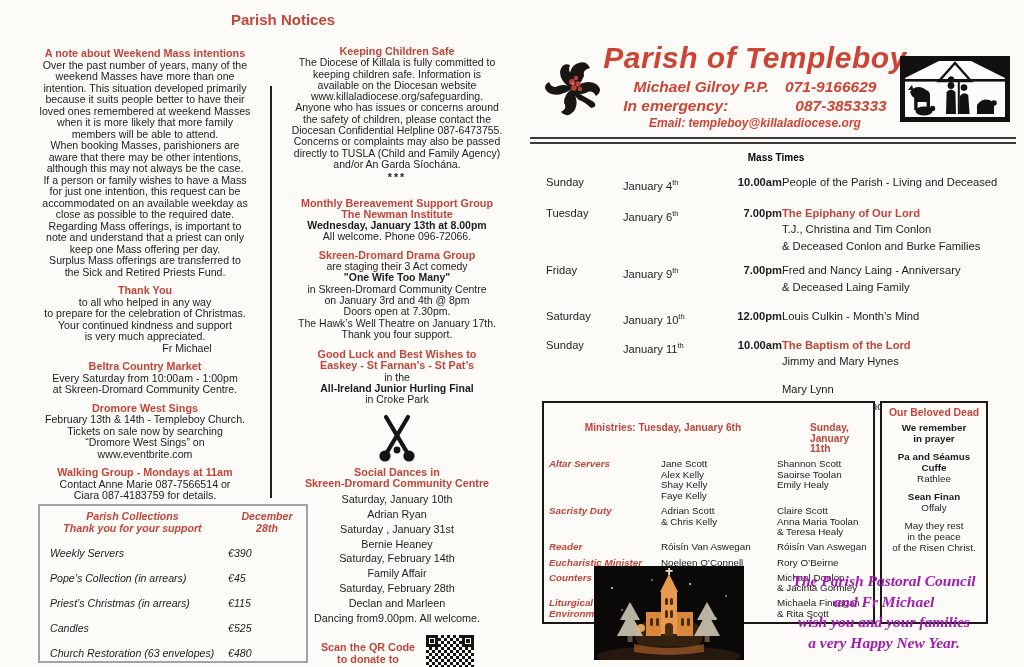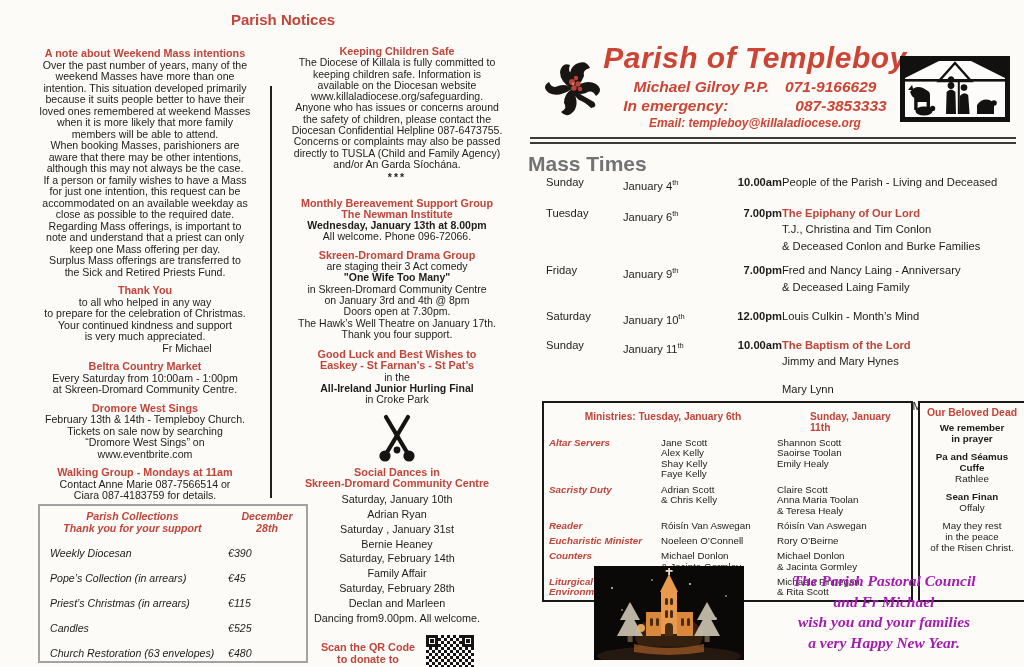--- a/index.html
+++ b/index.html
@@ -42,34 +42,34 @@
   .rp{position:absolute;left:528px;top:0;width:496px;height:667px;}
   .rp-title{position:absolute;left:72px;top:41px;width:310px;text-align:center;
     font-size:30px;font-weight:bold;font-style:italic;color:#ce4434;letter-spacing:.5px;}
   .rp-line{position:absolute;left:72px;width:310px;display:flex;justify-content:center;gap:16px;
     font-weight:bold;font-style:italic;color:#ce4434;font-size:15.5px;}
   .rp-line.em{gap:67px;}
   .rp-email{position:absolute;left:72px;top:116px;width:310px;text-align:center;
     font-weight:bold;font-style:italic;color:#ce4434;font-size:12px;}
   .hrule{position:absolute;left:2px;right:8px;top:137px;height:3px;
     border-top:2px solid #3c3a38;border-bottom:2px solid #3c3a38;}
-  .mt-head{position:absolute;left:0;right:0;top:152px;text-align:left;
-    font-size:21px;font-weight:bold;color:#737373;}
+  .mt-head{position:absolute;left:0;right:0;top:152px;text-align:center;
+    font-size:10px;font-weight:bold;color:#000000;}
   .mt-rows{position:absolute;left:0;right:2px;top:176px;}
   .mt-row{display:grid;grid-template-columns:77px 95px 64px 1fr;padding-left:18px;
     font-size:11.2px;line-height:13px;}
   .mt-row .time{font-weight:bold;text-align:right;}
   .mt-row sup{font-size:7.5px;}
   .mt-desc div{margin-bottom:3.5px;}
   .mt-desc .feast{color:#c2453a;font-weight:bold;}
   .mt-desc .gap{height:8px;}
   .mb14{margin-bottom:14px}.mb8{margin-bottom:8px}.mb13{margin-bottom:13px}.mb12{margin-bottom:12px}
 
   .boxes{position:absolute;left:14px;top:401px;display:flex;gap:5px;align-items:stretch;}
-  .min-box{width:371px;border:2px solid #1a1918;box-sizing:border-box;padding:9px 4px 2px 5px;background:#fcfbf8;}
+  .min-box{width:333px;border:2px solid #1a1918;box-sizing:border-box;padding:20px 4px 2px 5px;background:#fcfbf8;}
   .min-grid{display:grid;grid-template-columns:112px 116px 1fr;row-gap:4.5px;
     font-size:9.8px;line-height:10.6px;}
   .min-h1{grid-column:1/3;text-align:center;font-weight:bold;color:#c2453a;font-size:10.2px;}
   .min-h2{font-weight:bold;color:#c2453a;font-size:10.2px;margin-left:33px;}
   .min-role{font-weight:bold;color:#c2453a;font-style:italic;}
   .beloved{width:108px;border:2px solid #1a1918;box-sizing:border-box;text-align:center;
     font-size:9.8px;line-height:11px;padding:4px 2px;background:#fcfbf8;}
   .beloved .t{font-weight:bold;color:#c2453a;font-size:10.4px;margin-bottom:4px;}
   .beloved .blk{margin-bottom:7px;}
   .church{position:absolute;left:66px;top:566px;}
@@ -142,21 +142,21 @@
   <div class="collections">
     <div class="coll-head">
       <div class="left">
         <div>Parish Collections</div>
         <div>Thank you for your support</div>
       </div>
       <div class="right pre">December
 28th</div>
     </div>
     <div class="coll-row">
-      <span>Weekly Diocesan</span>
+      <span>Weekly Servers</span>
       <span>€390</span>
     </div>
     <div class="coll-row">
       <span>Pope’s Collection (in arrears)</span>
       <span>€45</span>
     </div>
     <div class="coll-row">
       <span>Priest’s Christmas (in arrears)</span>
       <span>€115</span>
     </div>

